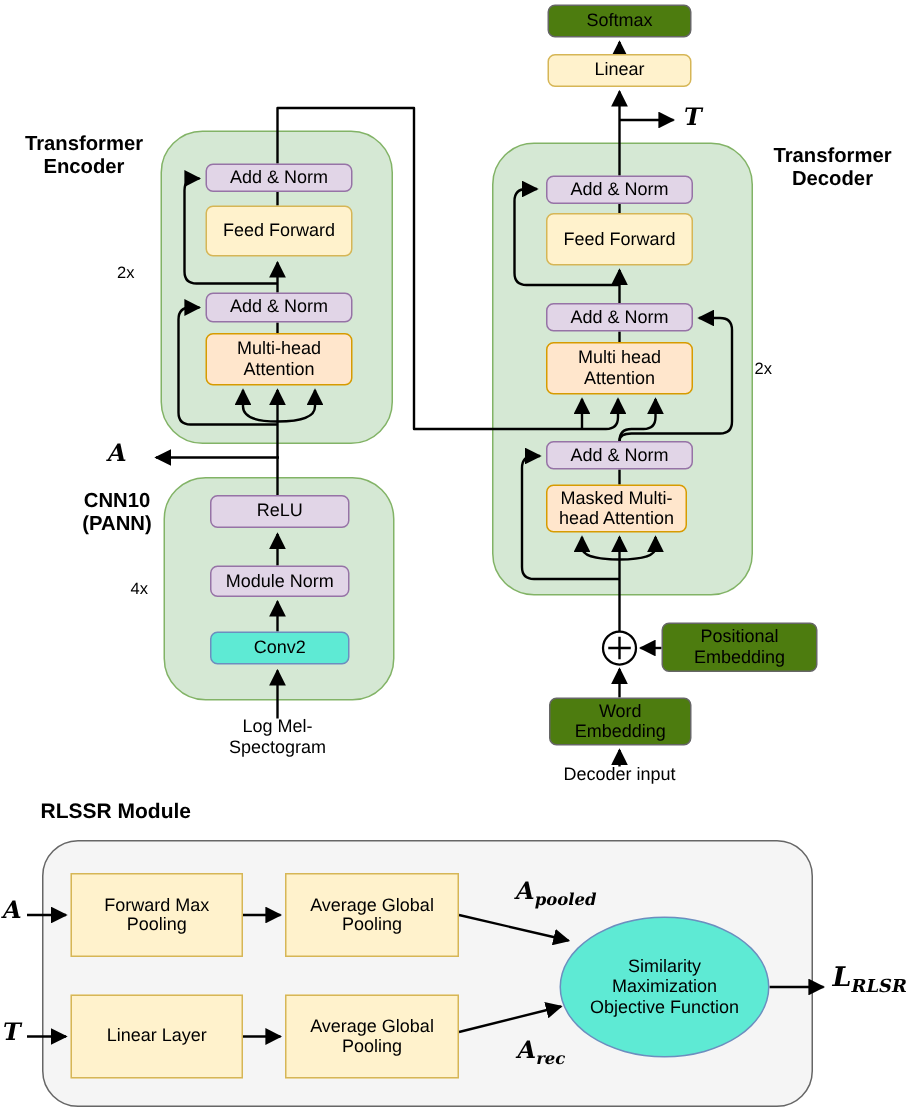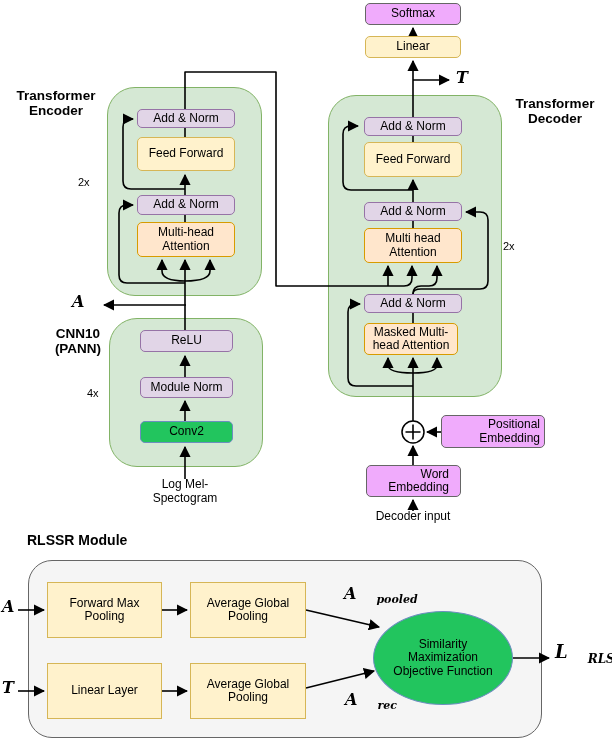--- a/index.html
+++ b/index.html
@@ -7,30 +7,30 @@
          font-family:"Liberation Sans",sans-serif;color:#000;}
   .container{position:absolute;box-sizing:border-box;border:1.6px solid;}
   .green{background:#d5e8d4;border-color:#82b366;border-radius:28px;}
   .grayc{background:#f5f5f5;border-color:#666;border-radius:24px;}
   .box{position:absolute;box-sizing:border-box;border:1.3px solid;border-radius:5px;
        display:flex;align-items:center;justify-content:center;text-align:center;
        font-size:12px;line-height:13.5px;z-index:3;}
   .purple{background:#e1d5e7;border-color:#9673a6;}
   .yellow{background:#fff2cc;border-color:#d6b656;}
   .orange{background:#ffe6cc;border-color:#d79b00;}
-  .blue{background:#22c55e;border-color:#6c8ebf;}
-  .grayb{background:#f0abfc;border-color:#666;text-align:right;}
+  .blue{background:#5eead4;border-color:#6c8ebf;}
+  .grayb{background:#4d7c0f;border-color:#666;}
   .sq{border-radius:0;}
   .ellipse{border-radius:50%;}
   .lbl{position:absolute;font-weight:bold;font-size:13.5px;line-height:15px;text-align:center;z-index:3;}
   .small{position:absolute;font-size:11px;z-index:3;}
   .txt{position:absolute;font-size:12px;line-height:13.5px;text-align:center;z-index:3;}
   .math{position:absolute;font-family:"DejaVu Serif",serif;font-style:italic;font-weight:600;
         font-size:16px;z-index:4;white-space:nowrap;}
-  .math sub{font-size:11px;font-style:italic;margin-left:20px;}
+  .math sub{font-size:11px;font-style:italic;}
   svg.wires{position:absolute;left:0;top:0;z-index:2;}
   .inner{display:inline-block;}
 </style>
 </head>
 <body>
 
 <div class="stage">
 
   <div class="container green" style="left:107px;top:87px;width:155px;height:209px;"></div>
   <div class="container green" style="left:109px;top:318px;width:154px;height:149px;"></div>

